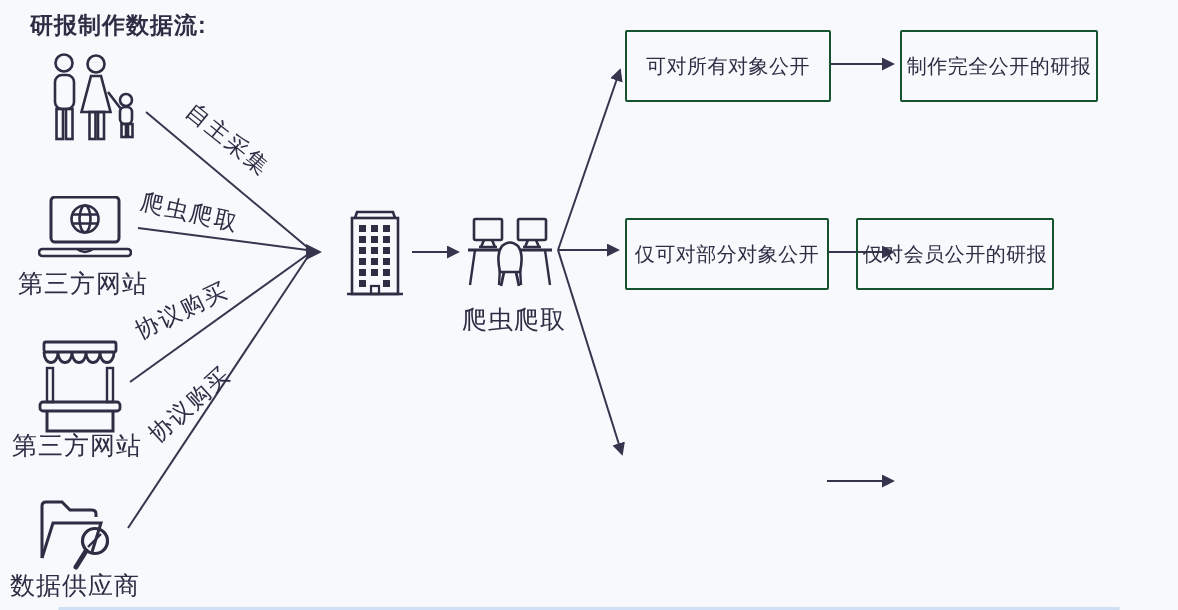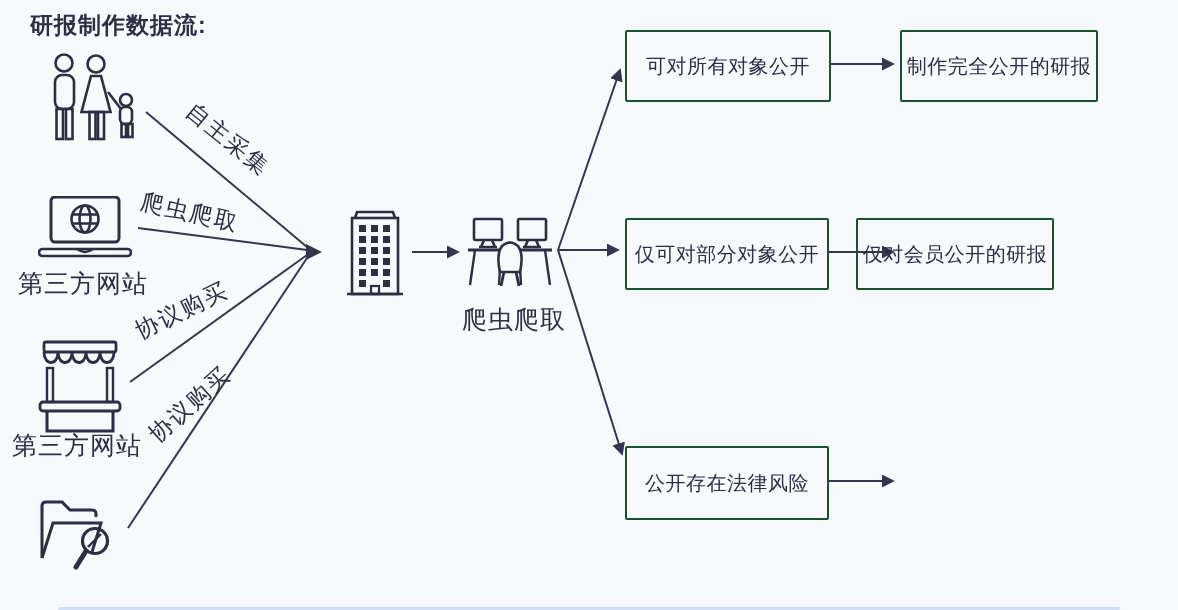--- a/index.html
+++ b/index.html
@@ -103,20 +103,21 @@
 
   <div class="icon" style="left:38px;top:496px;">
     <svg width="86" height="78" viewBox="0 0 86 78" fill="none" stroke="#2d2d44" stroke-width="3">
       <path d="M4 62 V10 Q4 6 8 6 H24 L32 14 H54 Q58 14 58 18 V21"></path>
       <path d="M4 62 L15 27 H63 L54 56"></path>
       <circle cx="57" cy="45" r="12.5" stroke-width="3.2"></circle>
       <path d="M50 51 L63 38" stroke-width="2.4"></path>
       <path d="M48 55 L38 71" stroke-width="5" stroke-linecap="round"></path>
     </svg>
   </div>
+  <div class="lbl src-lbl" style="left:0px;top:569px;width:150px;">数据供应商</div>
 
   <div class="lbl edge-lbl" style="left:178px;top:124px;transform:rotate(39deg);">自主采集</div>
   <div class="lbl edge-lbl" style="left:140px;top:197px;transform:rotate(13deg);">爬虫爬取</div>
   <div class="lbl edge-lbl" style="left:132px;top:295px;transform:rotate(-26deg);">协议购买</div>
   <div class="lbl edge-lbl" style="left:140px;top:389px;transform:rotate(-42deg);">协议购买</div>
 
   <div class="icon" style="left:346px;top:210px;">
     <svg width="58" height="90" viewBox="0 0 58 90" fill="none" stroke="#2d2d44" stroke-width="2.6">
       <path d="M9 8 L11 2 H47 L49 8"></path>
       <rect x="6" y="8" width="46" height="76"></rect>
@@ -165,18 +166,15 @@
     <span>制作完全公开的研报</span>
   </div>
 
   <div class="box" style="left:625px;top:218px;width:200px;height:68px;justify-content:center;">
     <span>仅可对部分对象公开</span>
   </div>
   <div class="box" style="left:856px;top:218px;width:194px;height:68px;">
     <span>仅对会员公开的研报</span>
   </div>
 
-  <div class="box" style="left:625px;top:446px;width:200px;height:70px;">
-    <span>公开存在法律风险</span>
-  </div>
 
   <div class="bottom-edge"></div>
 </div>
 
 </body></html>

